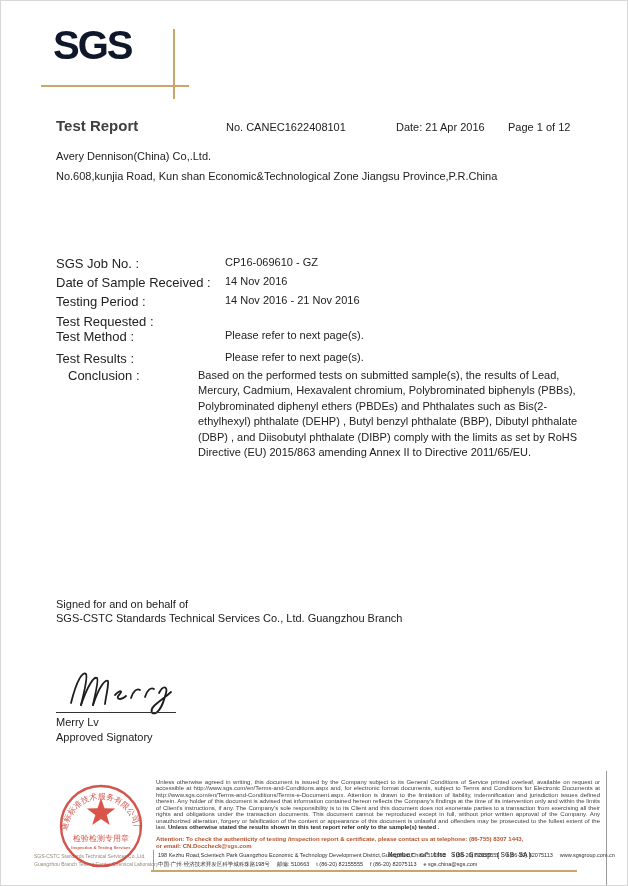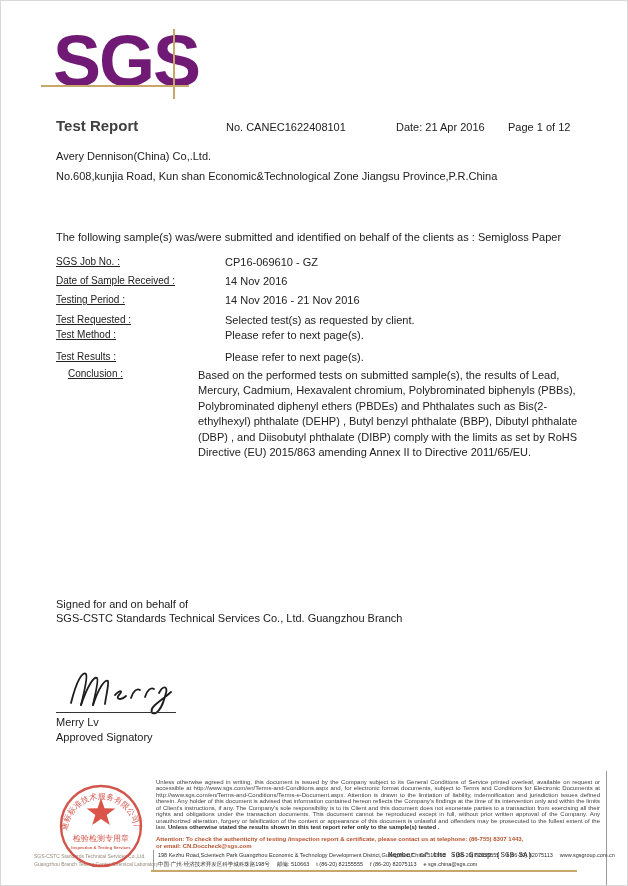--- a/index.html
+++ b/index.html
@@ -9,31 +9,31 @@
     background:#ffffff;
     border:1px solid #d8d8d8;
     box-sizing:border-box;
     font-family:"Liberation Sans", sans-serif;
     color:#1c1c1c;
     overflow:hidden;
   }
   .abs{position:absolute;}
   
   .logo-text{
-    font-size:72px;font-weight:bold;color:#701a75;
+    font-size:40px;font-weight:bold;color:#0f172a;
     letter-spacing:-2px;line-height:1;
   }
   .tan-hline{background:#c9a76b;height:2px;}
   .tan-vline{background:#c9a76b;width:2px;}
   
   .title{font-size:15px;font-weight:bold;color:#404040;}
   .meta{font-size:11px;color:#222;}
   
   .body-text{font-size:11px;color:#222;line-height:1.25;}
-  .label-col{font-size:10px;color:#222;text-decoration:underline;}
+  .label-col{font-size:13px;color:#222;}
   .value-col{font-size:11px;color:#222;margin-left:27px;}
   .conclusion-text{font-size:11px;color:#222;line-height:1.4;width:400px;}
   
   .sig-line{background:#333;height:1px;width:120px;}
   
   .fineprint{
     font-size:6px;line-height:1.08;color:#3f3f3f;
     width:444px;text-align:justify;letter-spacing:0;
   }
   .fineprint .bold-part{font-weight:bold;color:#2c2c2c;}
@@ -61,33 +61,31 @@
   <div class="abs tan-vline" style="left:172px;top:28px;height:70px;"></div>
 
   <div class="abs title" style="left:55px;top:116px;">Test Report</div>
   <div class="abs meta" style="left:225px;top:120px;">No. CANEC1622408101</div>
   <div class="abs meta" style="left:395px;top:120px;">Date: 21 Apr 2016</div>
   <div class="abs meta" style="left:507px;top:120px;">Page 1 of 12</div>
 
   <div class="abs body-text" style="left:55px;top:149px;">Avery Dennison(China) Co,.Ltd.</div>
   <div class="abs body-text" style="left:55px;top:169px;">No.608,kunjia Road, Kun shan Economic&amp;Technological Zone Jiangsu Province,P.R.China</div>
 
-  <div class="abs body-text" style="left:55px;top:230px;">The following sample(s) was/were submitted and identified on behalf of the clients as : Semigloss Paper</div>
 
   <div class="abs label-col" style="left:55px;top:255px;">SGS Job No. :</div>
   <div class="abs value-col" style="left:197px;top:255px;">CP16-069610 - GZ</div>
 
   <div class="abs label-col" style="left:55px;top:274px;">Date of Sample Received :</div>
   <div class="abs value-col" style="left:197px;top:274px;text-align:center;">14 Nov 2016</div>
 
   <div class="abs label-col" style="left:55px;top:293px;">Testing Period :</div>
   <div class="abs value-col" style="left:197px;top:293px;">14 Nov 2016 - 21 Nov 2016</div>
 
   <div class="abs label-col" style="left:55px;top:313px;">Test Requested :</div>
-  <div class="abs value-col" style="left:197px;top:313px;">Selected test(s) as requested by client.</div>
 
   <div class="abs label-col" style="left:55px;top:328px;">Test Method :</div>
   <div class="abs value-col" style="left:197px;top:328px;">Please refer to next page(s).</div>
 
   <div class="abs label-col" style="left:55px;top:350px;">Test Results :</div>
   <div class="abs value-col" style="left:197px;top:350px;">Please refer to next page(s).</div>
 
   <div class="abs label-col" style="left:55px;top:367px;margin-left:12px;">Conclusion :</div>
   <div class="abs conclusion-text" style="left:197px;top:367px;">Based on the performed tests on submitted sample(s), the results of Lead, Mercury, Cadmium, Hexavalent chromium, Polybrominated biphenyls (PBBs), Polybrominated diphenyl ethers (PBDEs) and Phthalates such as Bis(2-ethylhexyl) phthalate (DEHP) , Butyl benzyl phthalate (BBP), Dibutyl phthalate (DBP) , and Diisobutyl phthalate (DIBP) comply with the limits as set by RoHS Directive (EU) 2015/863 amending Annex II to Directive 2011/65/EU.</div>
 

